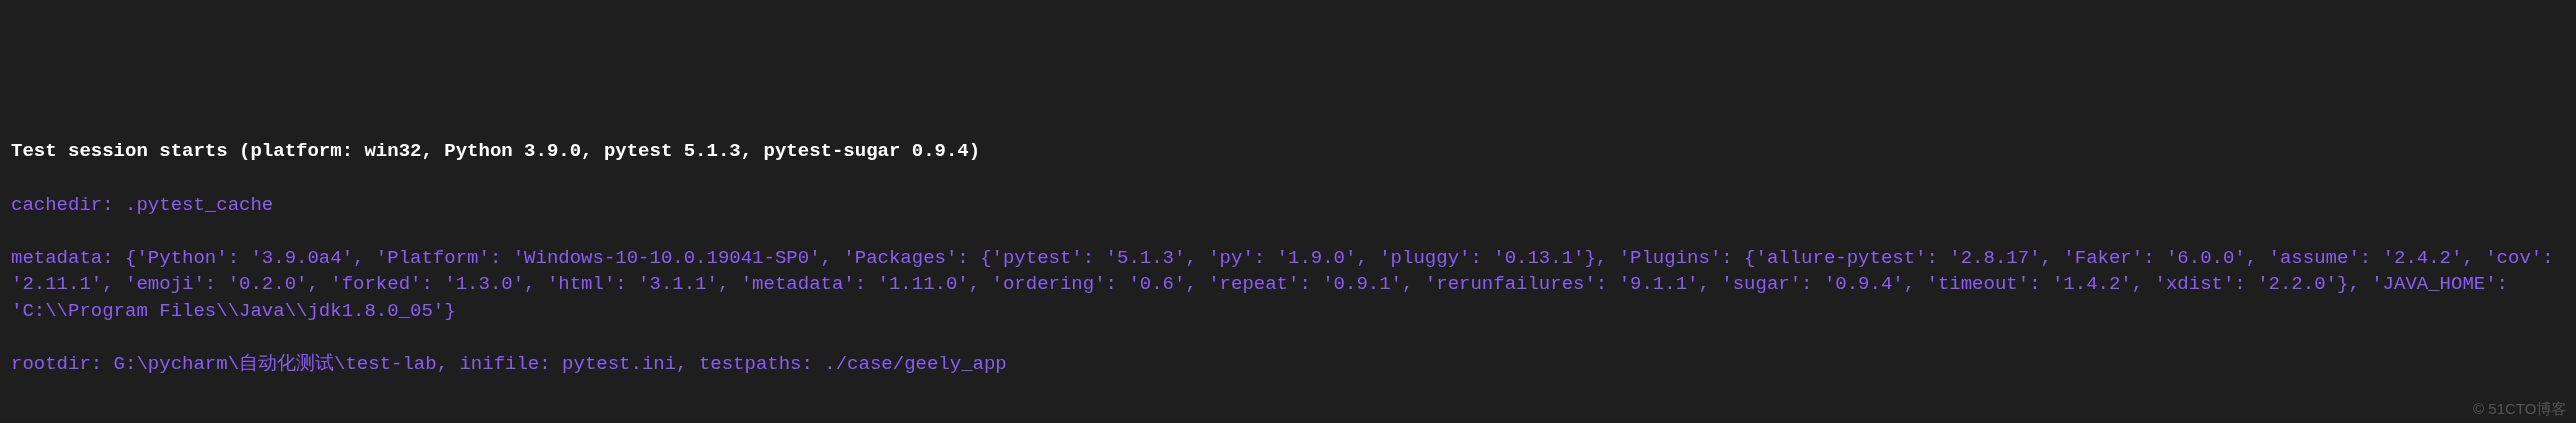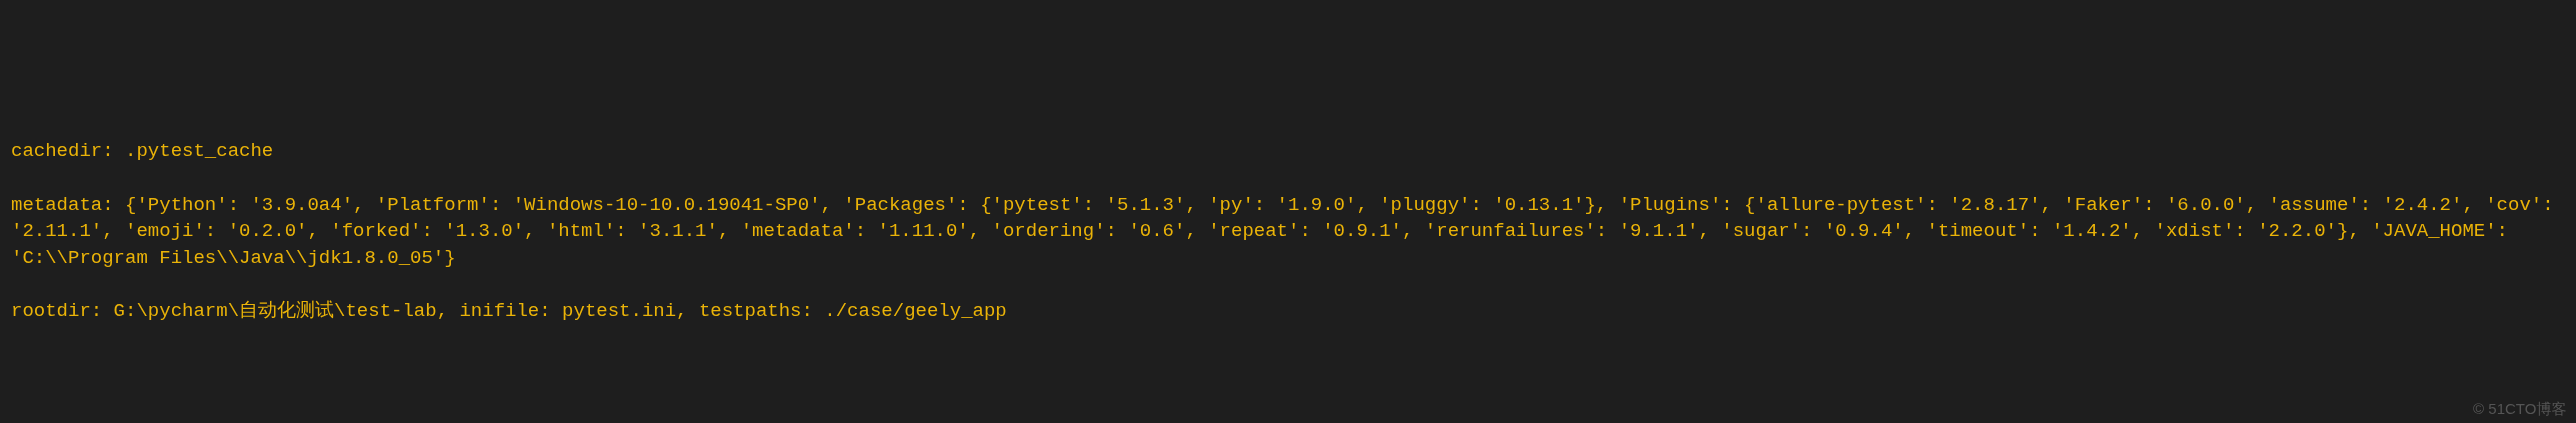--- a/index.html
+++ b/index.html
@@ -27,29 +27,30 @@
     .watermark {
       position: fixed;
       bottom: 4.1px;
       right: 9.6px;
       color: #555555;
       font-size: 15px;
       font-family: sans-serif;
       text-align: right;
     }
     .normal-text {
-      color: #eab308;
+      color: #8b5cf6;
     }
   </style>
 </head>
 <body>
 
 
 
 <div>
+<div class="bold-white">Test session starts (platform: win32, Python 3.9.0, pytest 5.1.3, pytest-sugar 0.9.4)</div>
 <div class="normal-text">cachedir: .pytest_cache</div>
 <div class="normal-text">metadata: {'Python': '3.9.0a4', 'Platform': 'Windows-10-10.0.19041-SP0', 'Packages': {'pytest': '5.1.3', 'py': '1.9.0', 'pluggy': '0.13.1'}, 'Plugins': {'allure-pytest': '2.8.17', 'Faker': '6.0.0', 'assume': '2.4.2', 'cov': '2.11.1', 'emoji': '0.2.0', 'forked': '1.3.0', 'html': '3.1.1', 'metadata': '1.11.0', 'ordering': '0.6', 'repeat': '0.9.1', 'rerunfailures': '9.1.1', 'sugar': '0.9.4', 'timeout': '1.4.2', 'xdist': '2.2.0'}, 'JAVA_HOME': 'C:\\Program Files\\Java\\jdk1.8.0_05'}</div>
 <div class="normal-text">rootdir: G:\pycharm\自动化测试\test-lab, inifile: pytest.ini, testpaths: ./case/geely_app</div>
 
 
 
 <br>
 
 
 

